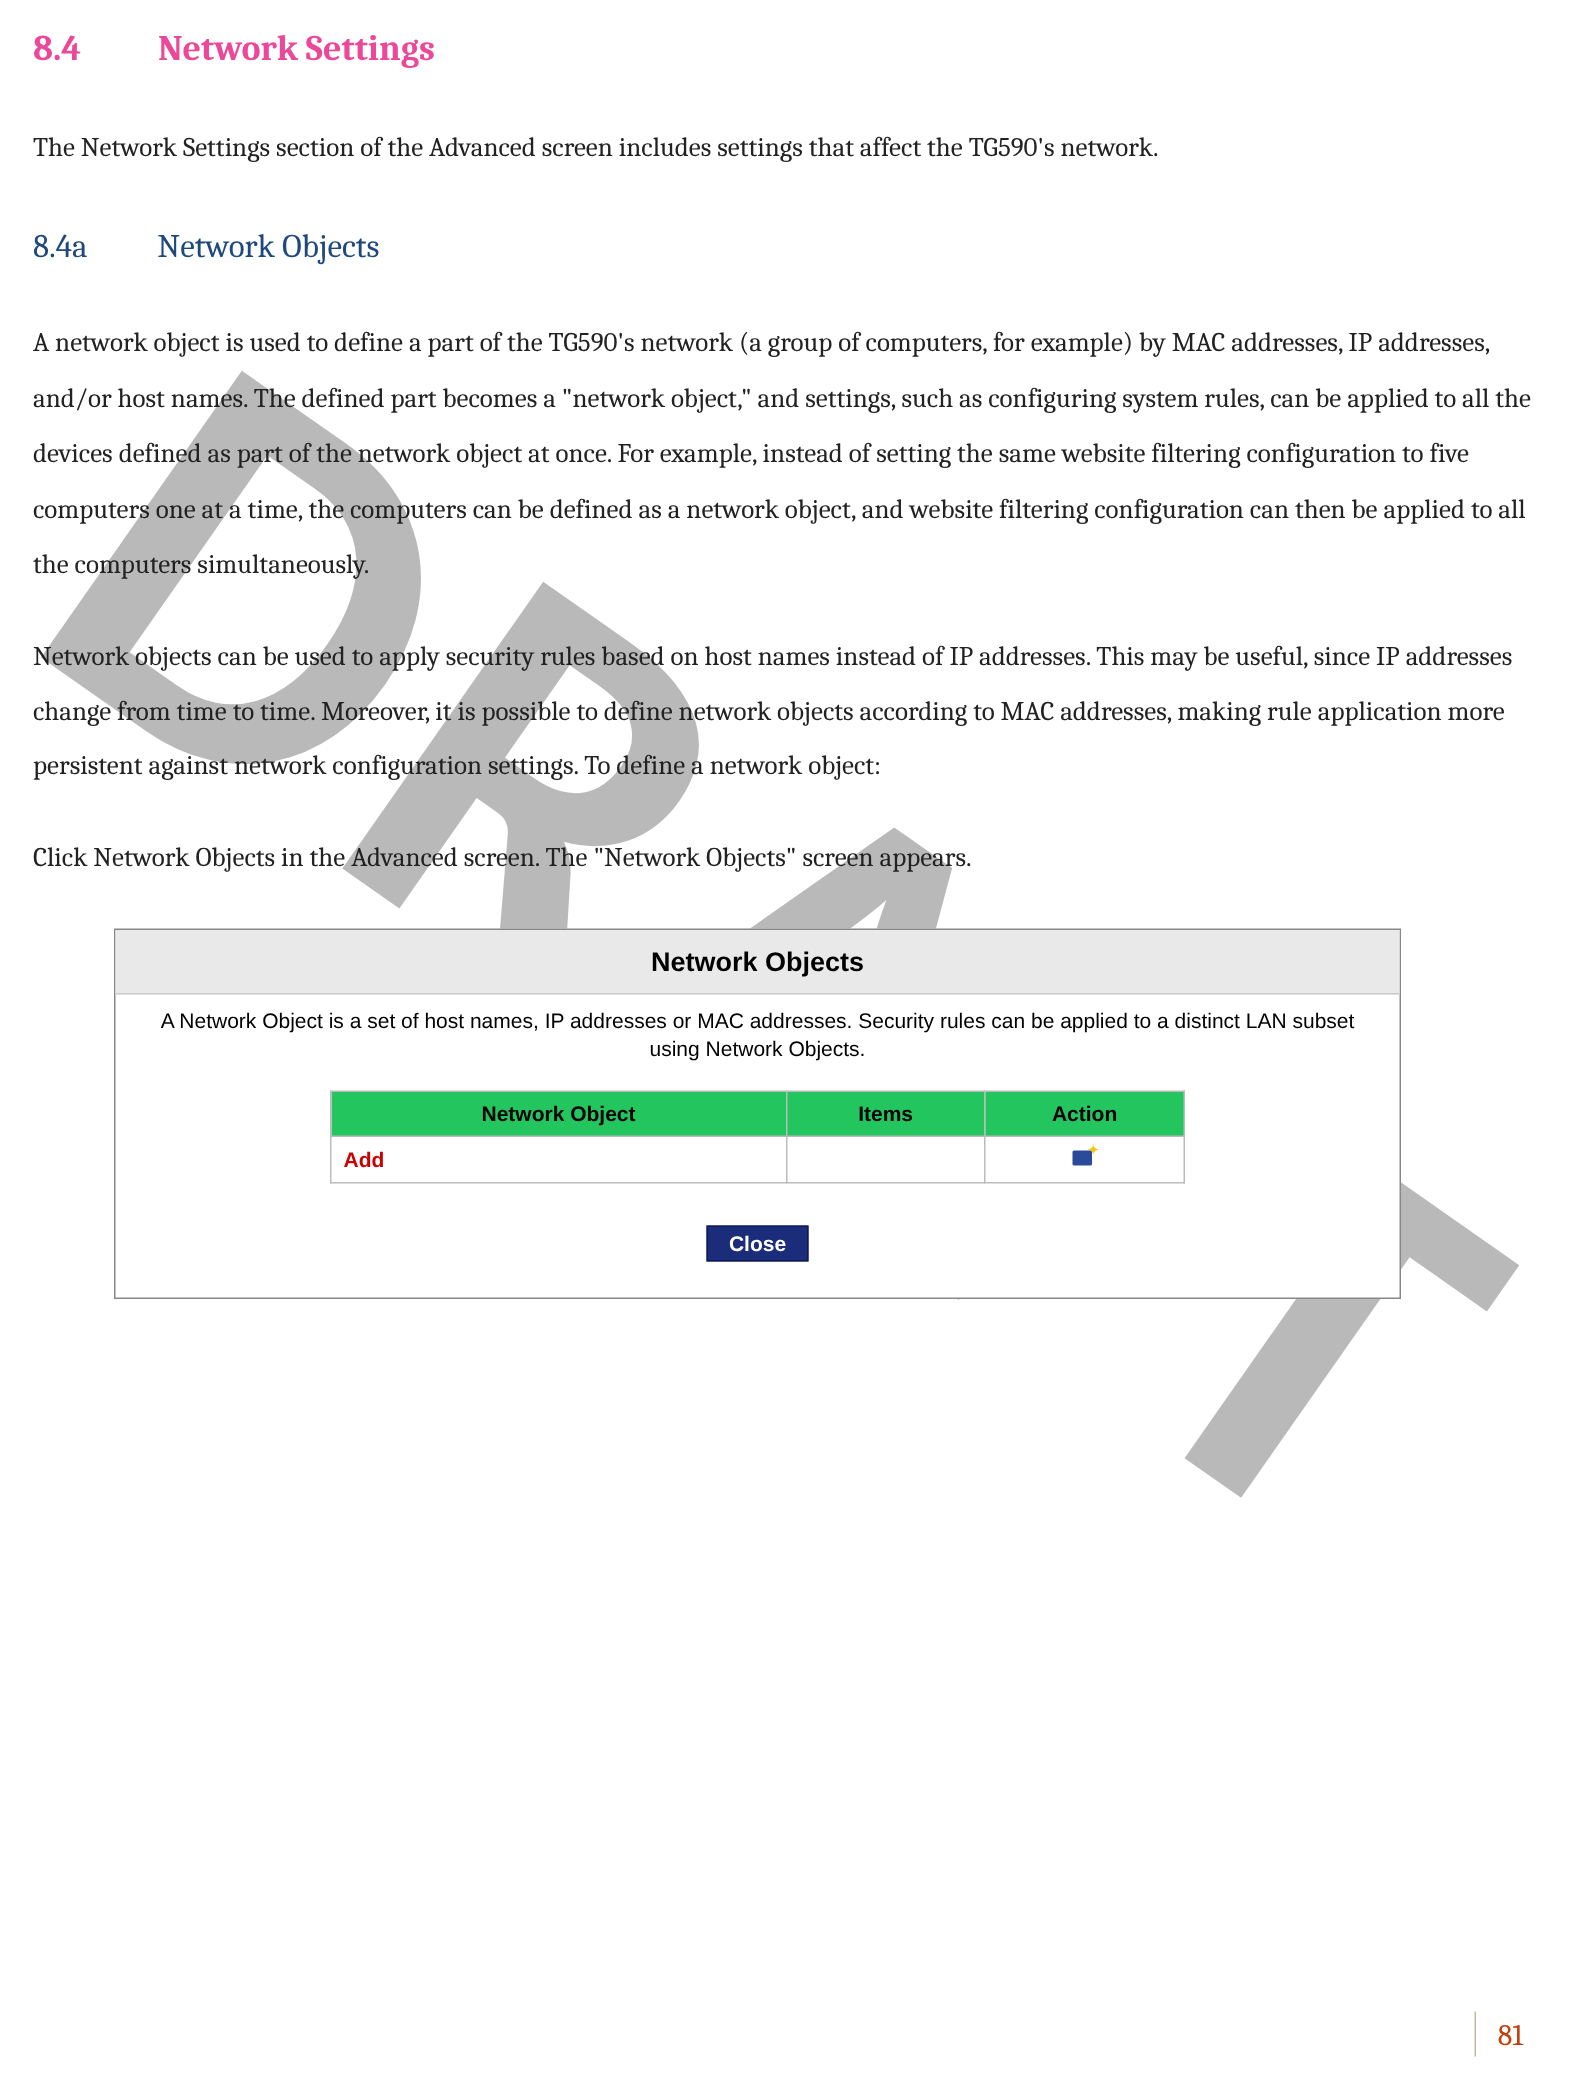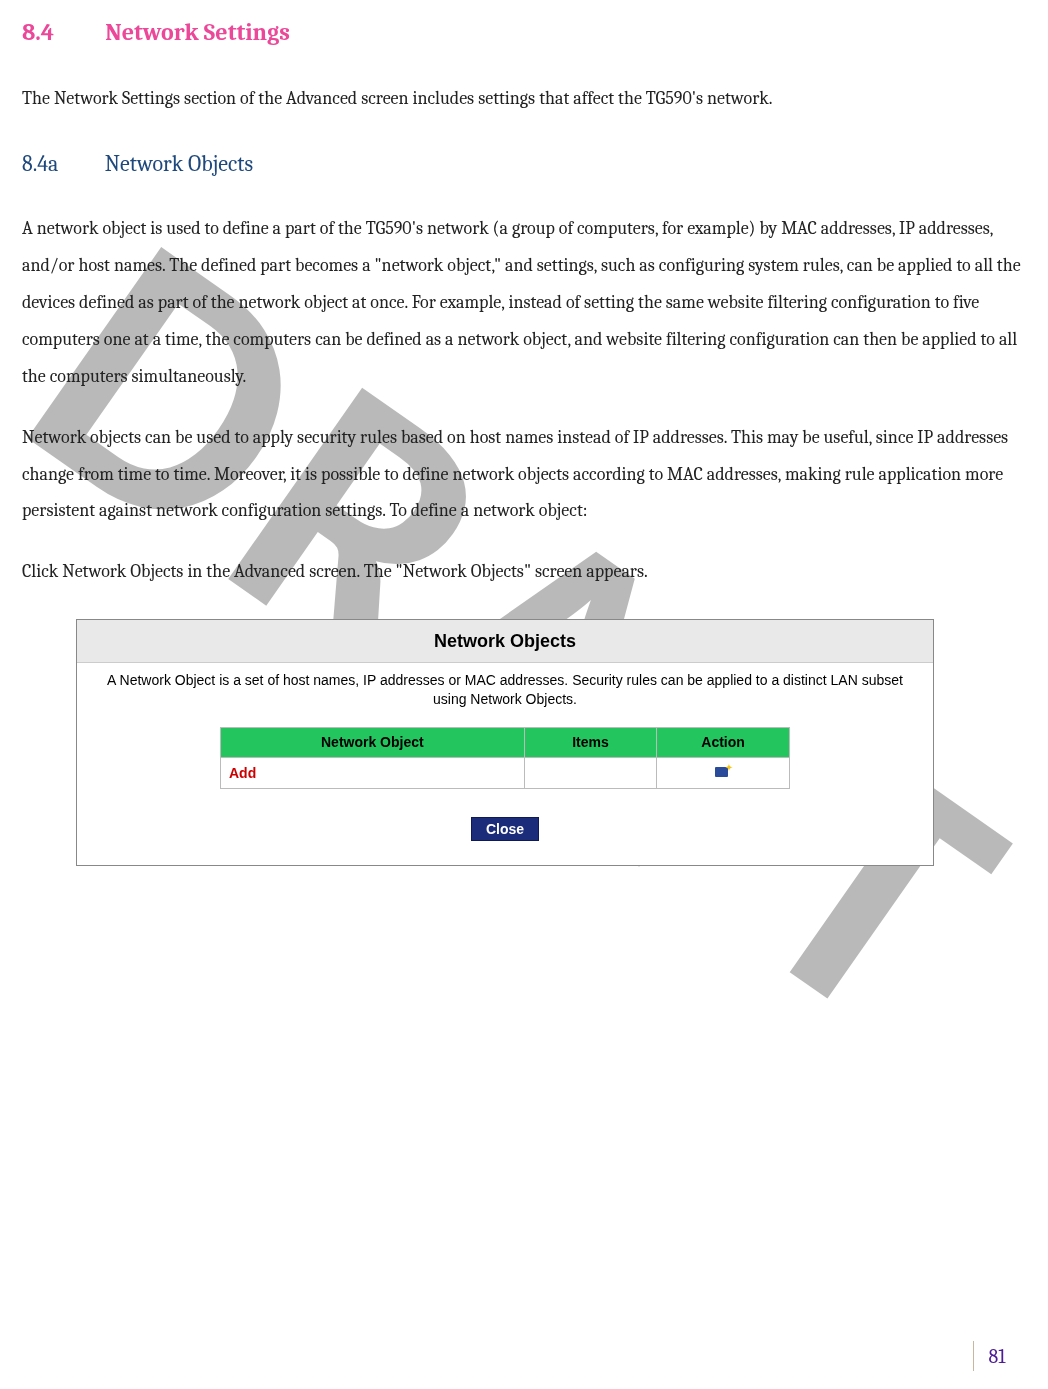--- a/index.html
+++ b/index.html
@@ -130,28 +130,28 @@
     border: 1px solid #0e1a55;
     font-family: Verdana, Arial, sans-serif;
     font-weight: 700;
     font-size: 14px;
     padding: 3px 14px;
     cursor: pointer;
   }
   .page-footer {
     position: absolute;
     bottom: 18px;
-    right: 28px;
+    right: 18px;
     width: 46px;
     height: 30px;
     border-left: 1.5px solid #c7b7a0;
     display: flex;
     align-items: center;
     justify-content: center;
-    color: #4c1d95;
+    color: #c2410c;
     font-family: Cambria, Georgia, serif;
     font-size: 20px;
   }
 </style>
 </head>
 <body>
 
 <div class="page">
   <div class="watermark">DRAFT</div>
 

